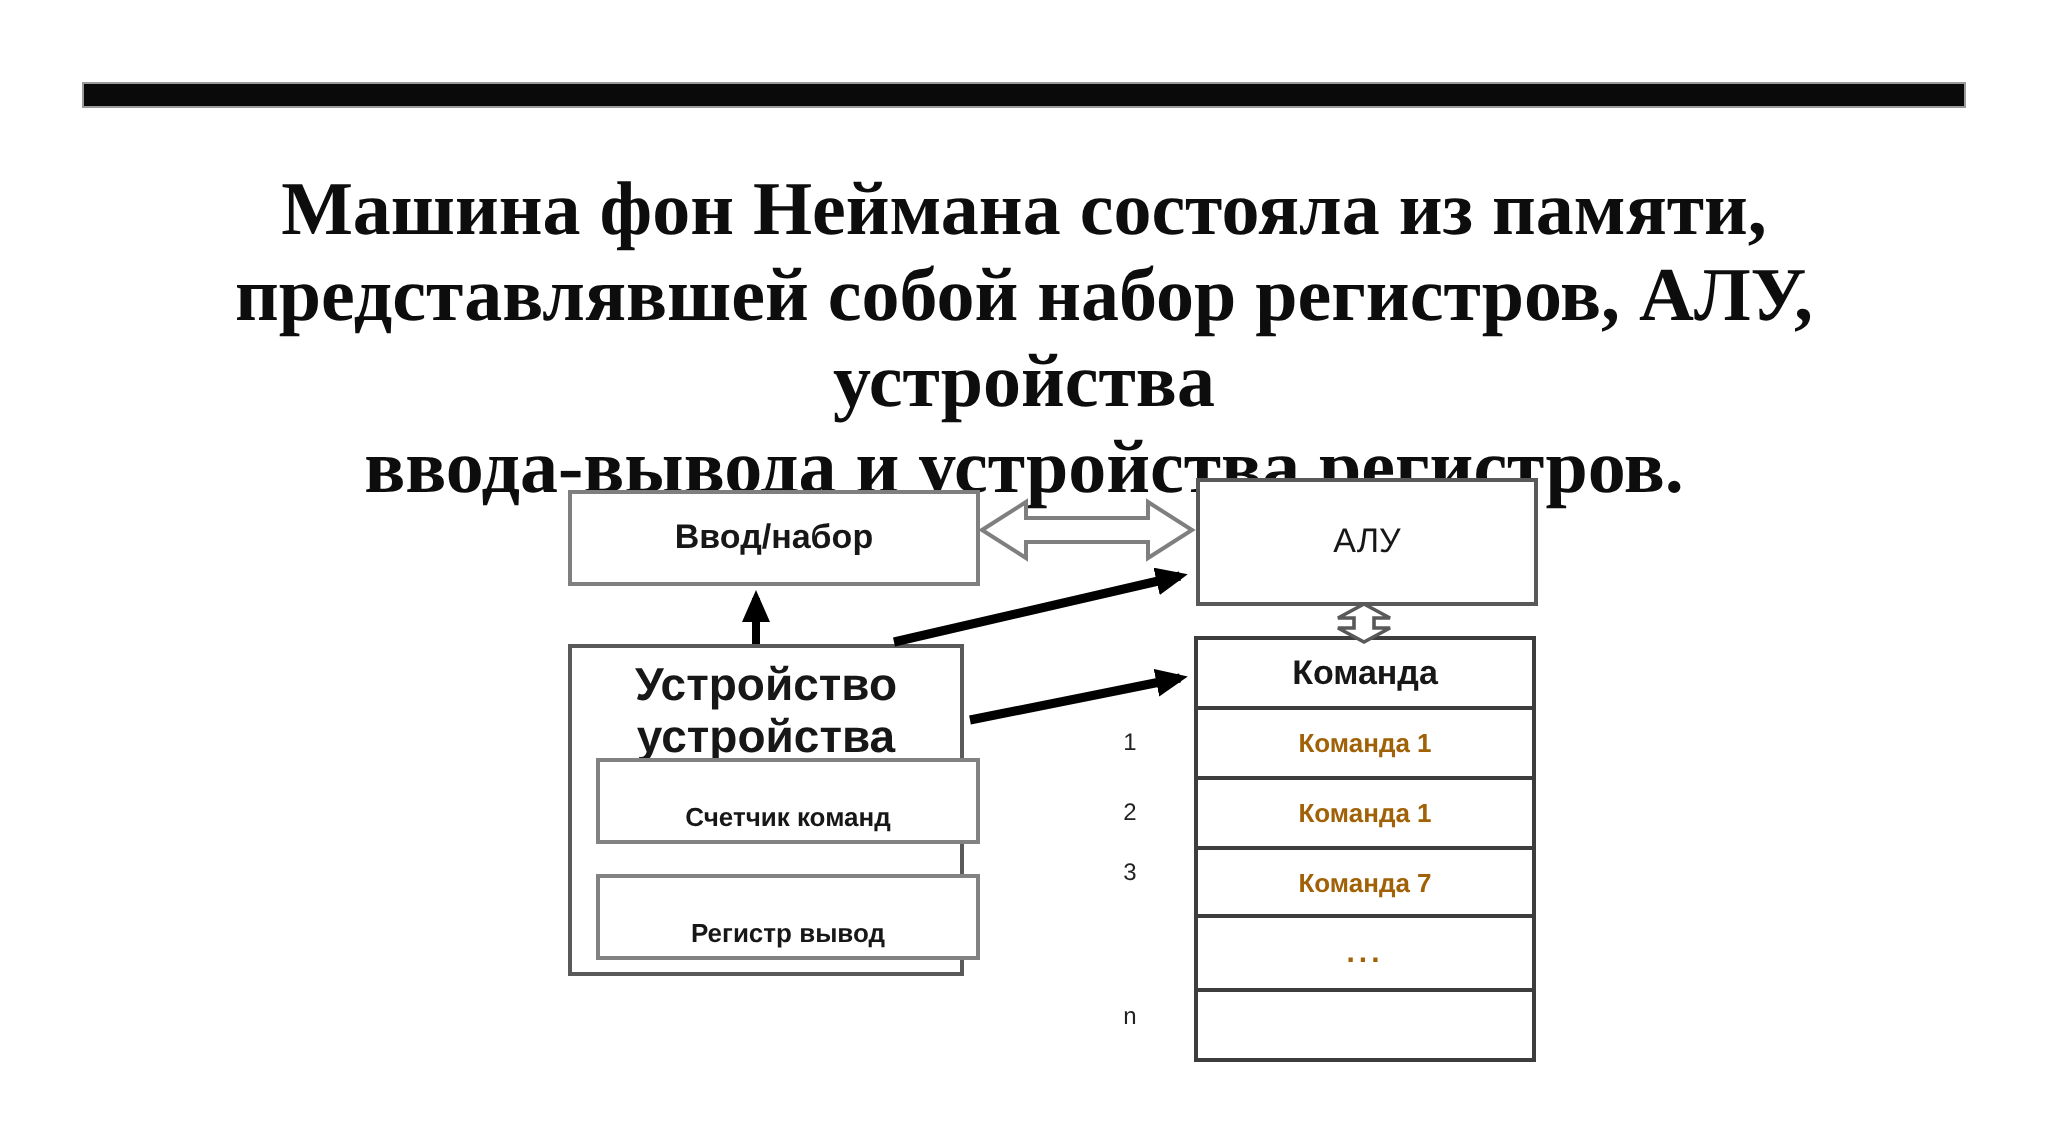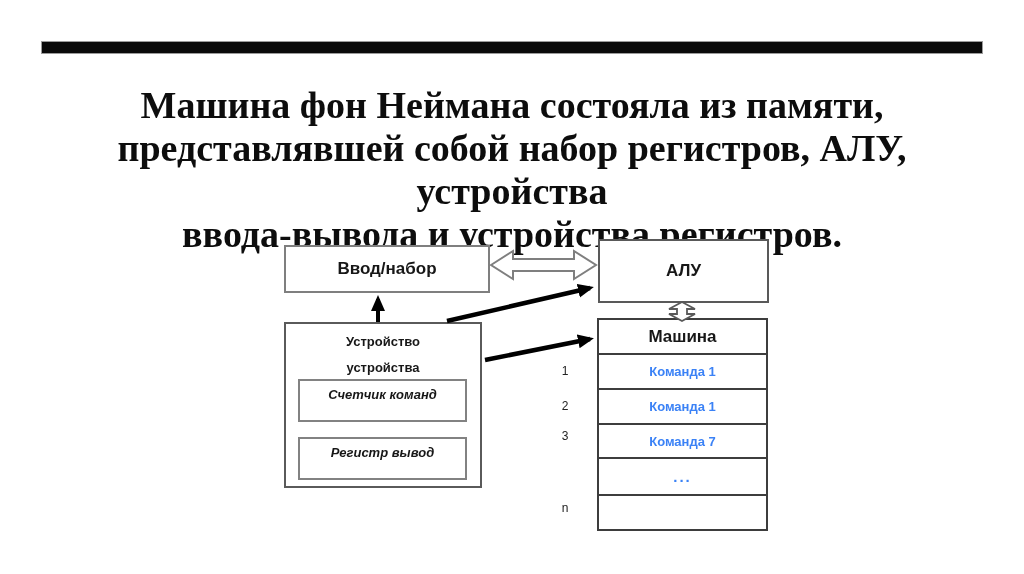--- a/index.html
+++ b/index.html
@@ -57,52 +57,51 @@
   }
   .alu {
     left: 598px;
     top: 239px;
     width: 171px;
     height: 64px;
     border: 2px solid #595959;
     display: flex;
     align-items: center;
     justify-content: center;
-    font-weight: bold;
+    font-weight: normal;
     font-size: 17px;
   }
   .cu {
     left: 284px;
     top: 322px;
     width: 198px;
     height: 166px;
     border: 2px solid #5a5a5a;
   }
   .cu-title {
     margin-top: 5px;
     text-align: center;
     font-weight: bold;
-    font-size: 13px;
+    font-size: 23px;
     line-height: 26px;
     color: #171717;
   }
   .inner-box {
     position: absolute;
     left: 12px;
-    width: 169px;
+    width: 192px;
     height: 43px;
     border: 2px solid #828282;
     background: #ffffff;
     box-sizing: border-box;
     text-align: center;
     font-weight: bold;
     font-size: 13px;
-    padding-top: 6px;
-    color: #171717;
-    font-style: italic;
+    padding-top: 20px;
+    color: #171717;
   }
   .counter { top: 55px; }
   .register { top: 113px; }
   .memory {
     position: absolute;
     left: 597px;
     top: 318px;
     width: 171px;
     height: 213px;
     border: 2px solid #3d3d3d;
@@ -122,21 +121,21 @@
     color: #171717;
     flex: 0 0 auto;
   }
   .mem-row {
     border-bottom: 2px solid #3d3d3d;
     display: flex;
     align-items: center;
     justify-content: center;
     font-weight: bold;
     font-size: 13px;
-    color: #3b82f6;
+    color: #a16207;
     flex: 0 0 auto;
   }
   .mr1 { height: 33px; }
   .mr2 { height: 33px; }
   .mr3 { height: 32px; }
   .mr4 { height: 35px; font-size: 15px; letter-spacing: 2px; }
   .mr5 { flex: 1 1 auto; border-bottom: none; }
   .rownum {
     position: absolute;
     width: 20px;
@@ -182,21 +181,21 @@
   <div class="box cu">
     <div class="cu-title">
       <div>Устройство</div>
       <div>устройства</div>
     </div>
     <div class="inner-box counter">Счетчик команд</div>
     <div class="inner-box register">Регистр вывод</div>
   </div>
 
   <div class="memory">
-    <div class="mem-header">Машина</div>
+    <div class="mem-header">Команда</div>
     <div class="mem-row mr1">Команда 1</div>
     <div class="mem-row mr2">Команда 1</div>
     <div class="mem-row mr3">Команда 7</div>
     <div class="mem-row mr4">...</div>
     <div class="mem-row mr5"></div>
   </div>
 
   <div class="rownum n1">1</div>
   <div class="rownum n2">2</div>
   <div class="rownum n3">3</div>

